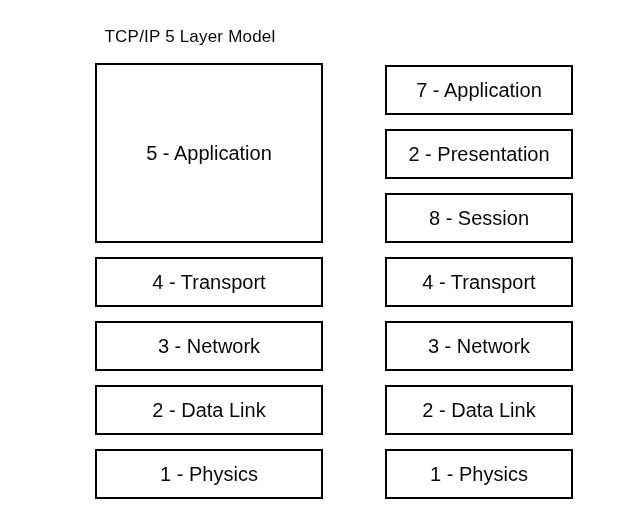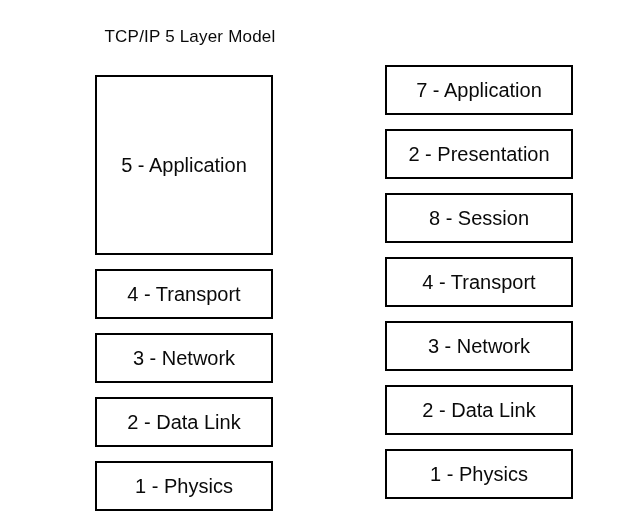--- a/index.html
+++ b/index.html
@@ -38,21 +38,21 @@
     display: flex;
     align-items: center;
     justify-content: center;
   }
   .layer-label {
     font-size: 20px;
     font-weight: 400;
     color: #0a0a0a;
     white-space: nowrap;
   }
-  .col-left  { left: 95px;  width: 178px; margin-top: 12px; }
+  .col-left  { left: 95px;  width: 228px; }
   .col-right { left: 374px; width: 188px; margin-left: 11px; }
 
   
   .lb-app       { top: 63px;  height: 180px; }
   .lb-transport { top: 257px; height: 50px; }
   .lb-network   { top: 321px; height: 50px; }
   .lb-datalink  { top: 385px; height: 50px; }
   .lb-physics   { top: 449px; height: 50px; }
 
   

